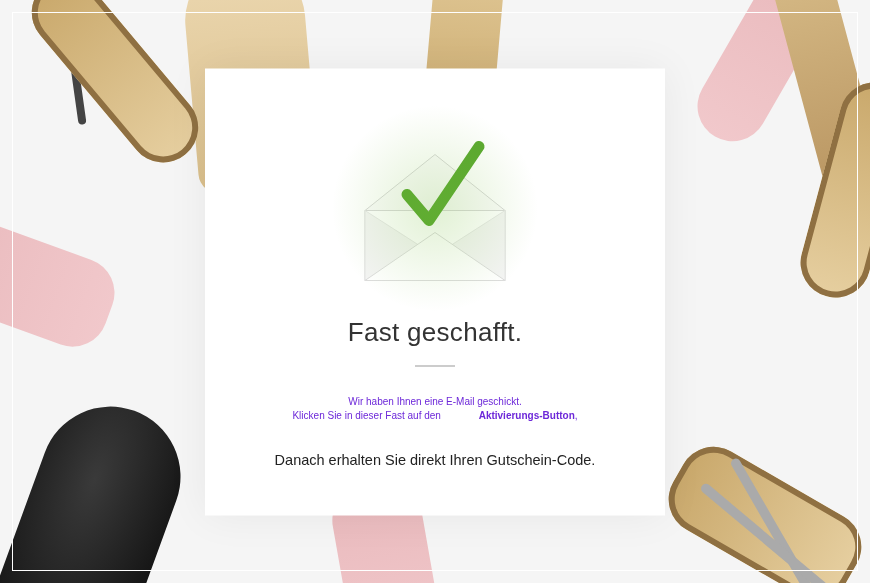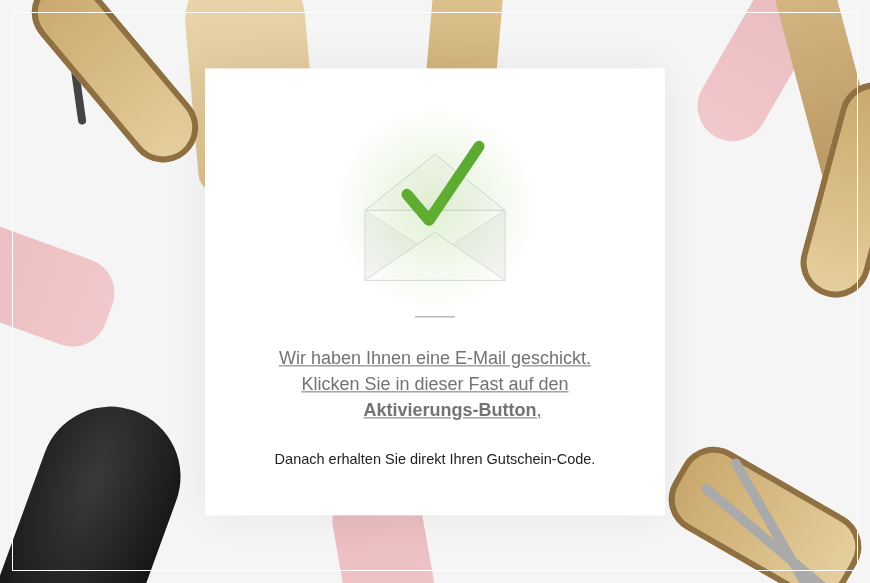--- a/index.html
+++ b/index.html
@@ -44,21 +44,21 @@
       width: 460px;
       background: #fff;
       padding: 60px 40px 48px;
       text-align: center;
       box-shadow: 0 0 40px rgba(0,0,0,0.06);
     }
     .envelope-wrap { position: relative; width: 168px; height: 160px; margin: 0 auto 28px; }
     .glow { position:absolute; inset: -30px; background: radial-gradient(circle, rgba(120,190,60,0.22), rgba(120,190,60,0) 65%); border-radius: 50%; }
     .title { font-size: 26px; font-weight: 400; color: #333; letter-spacing: 0.3px; }
     .divider { width: 40px; height: 1px; background: #999; margin: 18px auto 28px; }
-    .body-text { font-size: 18px; color: #737373; line-height: 1.45; text-decoration: underline; }
+    .body-text { font-size: 10px; color: #6d28d9; line-height: 1.45; }
     .body-text p { margin: 0; }
     .bold { font-weight: 700; margin-left: 35px; }
     .coupon { font-size: 14.5px; font-weight: 400; color: #222; margin-top: 28px; }
   </style>
 </head>
 <body>
 
 <div class="bg-shape scissors"></div>
 <div class="bg-shape paddle-brush"></div>
 <div class="bg-shape spray-gold"></div>
@@ -86,20 +86,21 @@
       <polygon points="14,82 70,118 14,152" fill="#f4f4f4" stroke="#e2e2e2" stroke-width="0.8"></polygon>
 
       <polygon points="154,82 98,118 154,152" fill="#f4f4f4" stroke="#e2e2e2" stroke-width="0.8"></polygon>
 
       <polygon points="14,152 84,104 154,152" fill="#ffffff" stroke="#dcdcdc" stroke-width="1"></polygon>
 
       <path d="M56 66 L78 92 L128 18" fill="none" stroke="#5aa82f" stroke-width="11" stroke-linecap="round" stroke-linejoin="round"></path>
     </svg>
   </div>
 
+  <div class="title">Fast geschafft.</div>
   <div class="divider"></div>
 
   <div class="body-text">
     <p>Wir haben Ihnen eine E-Mail geschickt.</p>
     <p>
       <span>Klicken Sie in dieser Fast auf den </span><span class="bold">Aktivierungs-Button</span><span>,</span>
     </p>
   </div>
 
   <div class="coupon">Danach erhalten Sie direkt Ihren Gutschein-Code.</div>

